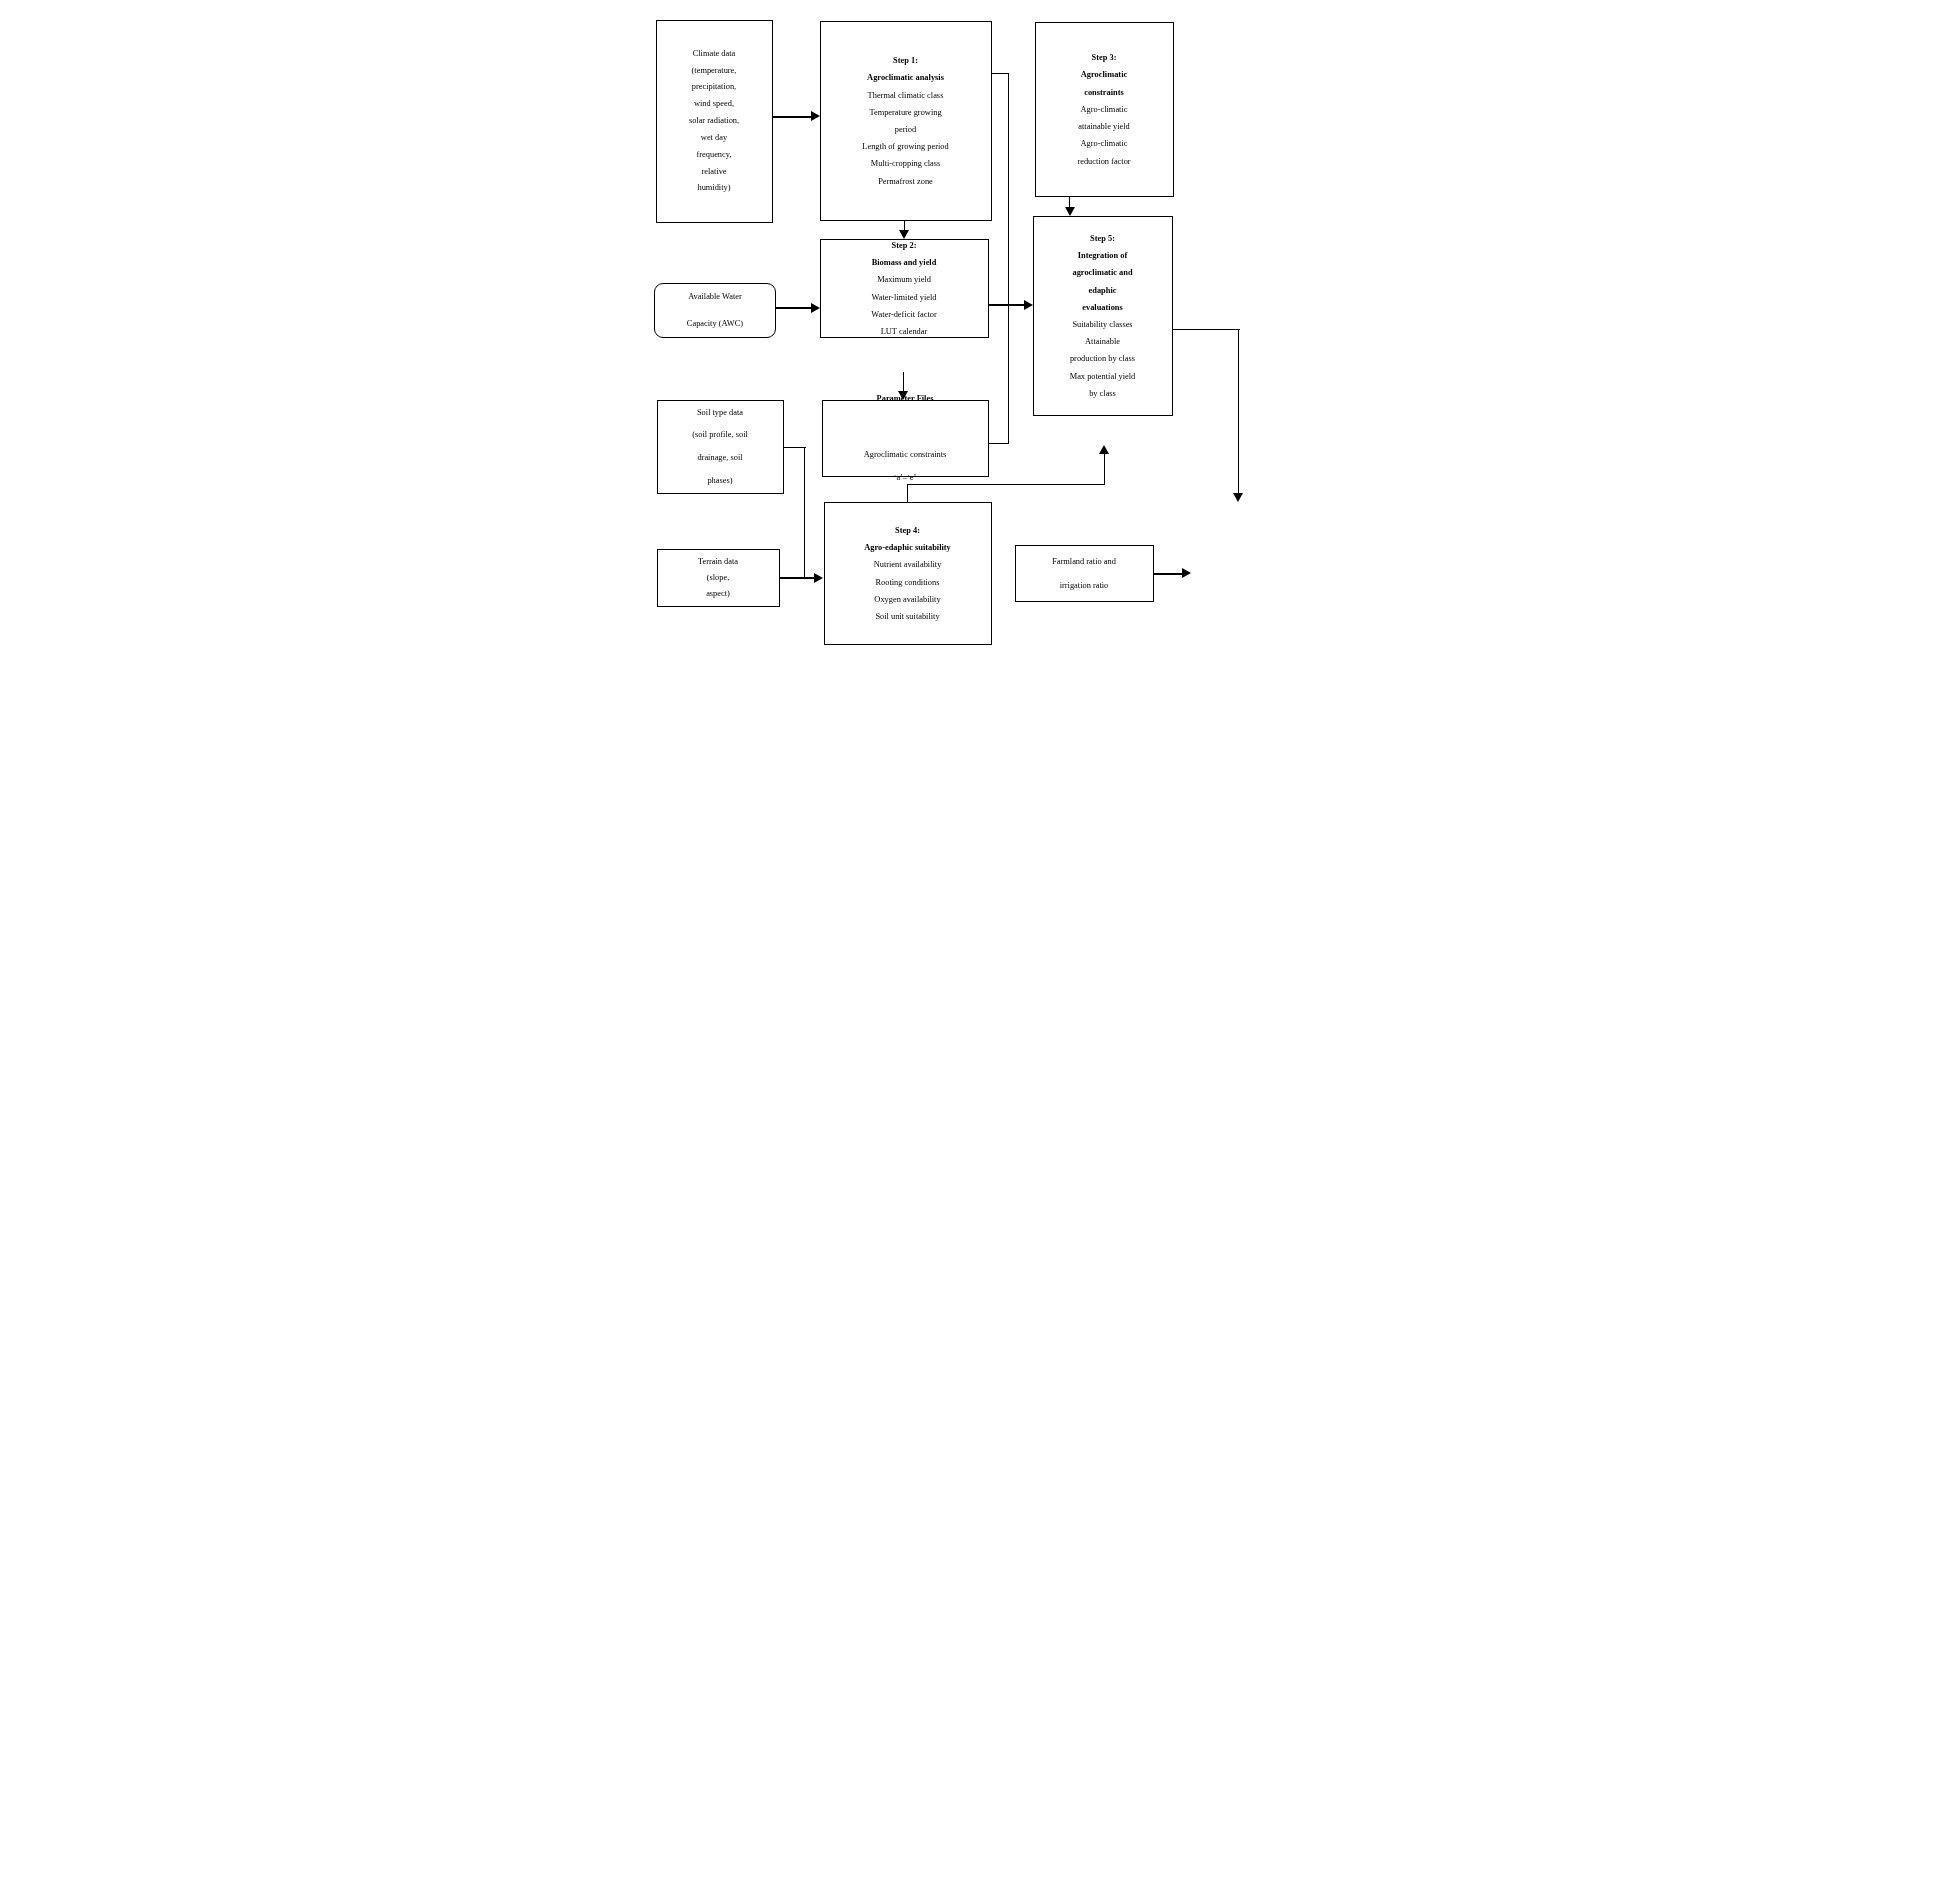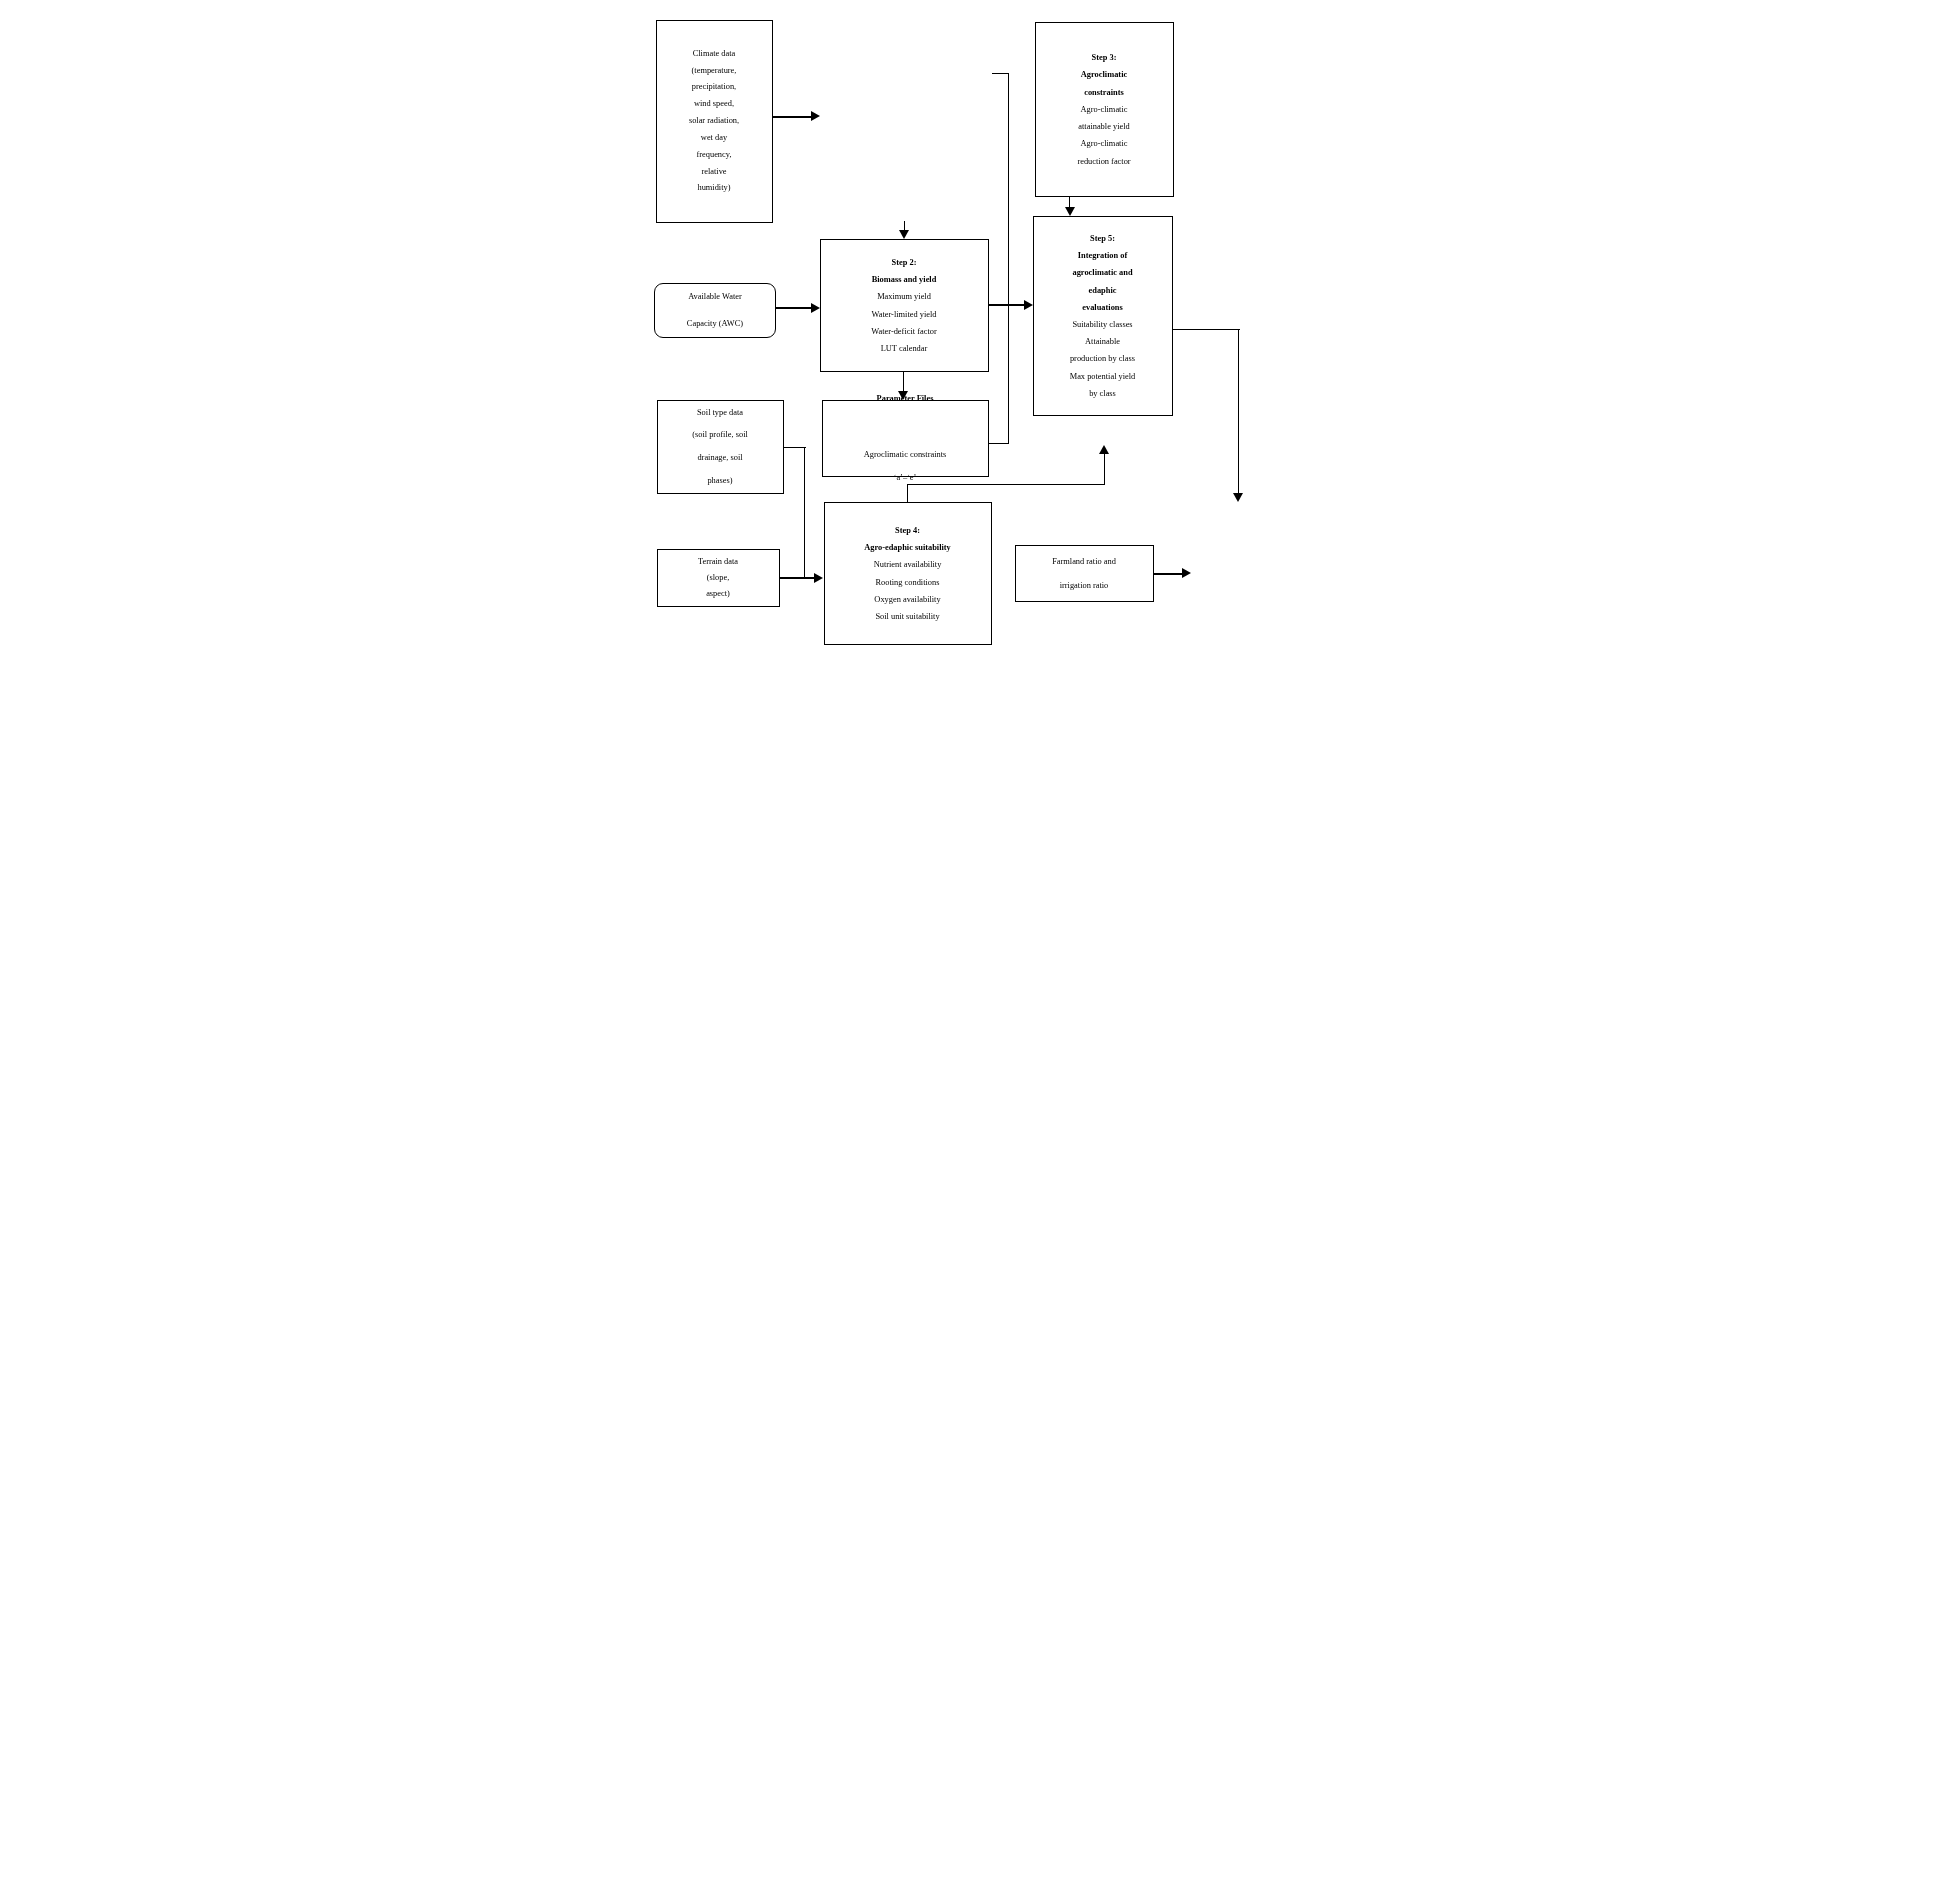--- a/index.html
+++ b/index.html
@@ -40,37 +40,47 @@
 (temperature,
 precipitation,
 wind speed,
 solar radiation,
 wet day
 frequency,
 relative
 humidity)</span>
   </div>
 
+  <div class="box" style="left:168px; top:5px; width:172px; height:200px;">
+    <span class="title">Step 1:
+Agroclimatic analysis</span>
+    <span class="body">Thermal climatic class
+Temperature growing
+period
+Length of growing period
+Multi-cropping class
+Permafrost zone</span>
+  </div>
 
   <div class="box" style="left:383px; top:6px; width:139px; height:175px;">
     <span class="title">Step 3:
 Agroclimatic
 constraints</span>
     <span class="body">Agro-climatic
 attainable yield
 Agro-climatic
 reduction factor</span>
   </div>
 
   <div class="box b-awc" style="left:2.5px; top:267px; width:122px; height:55px;">
     <span class="body">Available Water
 Capacity (AWC)</span>
   </div>
 
-  <div class="box" style="left:168px; top:223px; width:169px; height:133px;">
+  <div class="box" style="left:168px; top:223px; width:169px; height:99px;">
     <span class="title">Step 2:
 Biomass and yield</span>
     <span class="body">Maximum yield
 Water-limited yield
 Water-deficit factor
 LUT calendar</span>
   </div>
 
   <div class="box" style="left:381px; top:200px; width:140px; height:200px;">
     <span class="title">Step 5:

